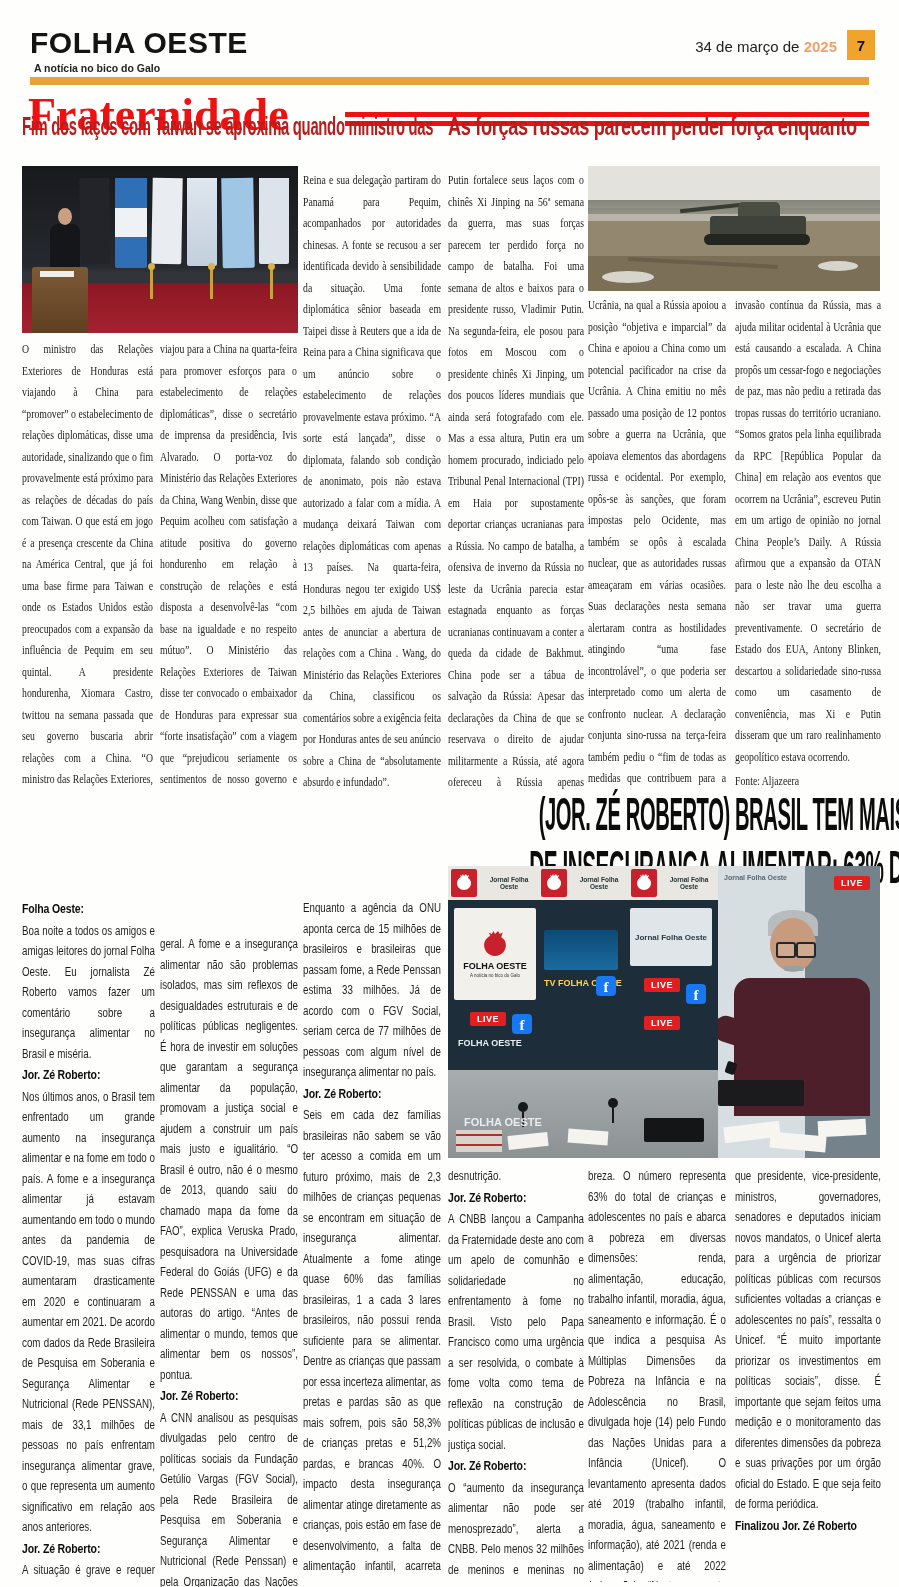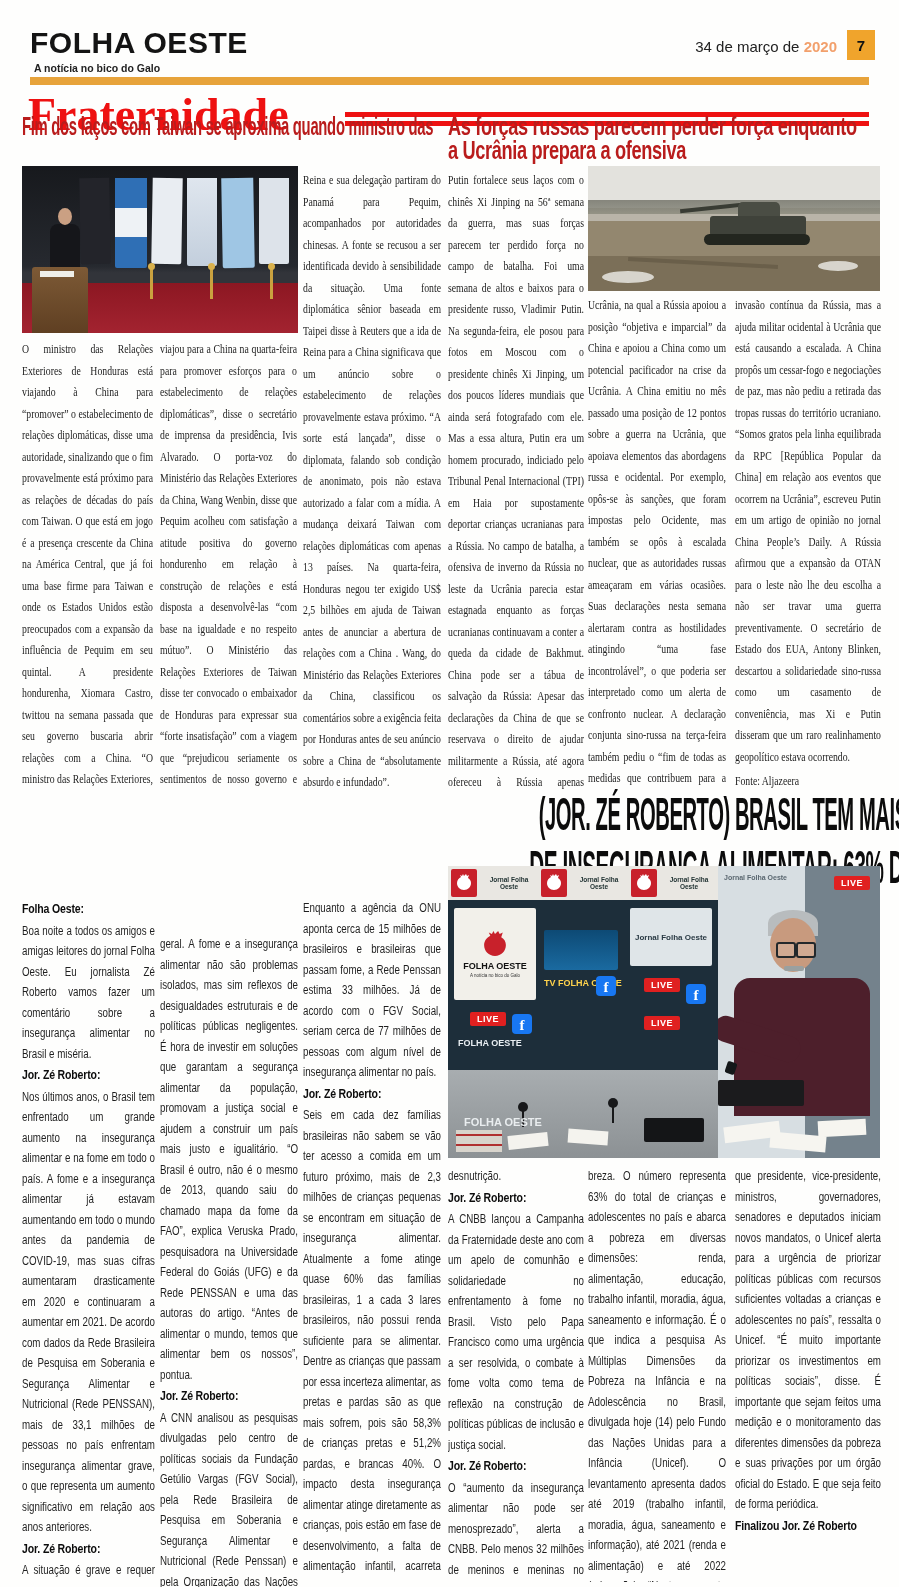--- a/index.html
+++ b/index.html
@@ -122,21 +122,21 @@
   
   .rsvg{display:block;}
 </style>
 </head>
 <body>
 
 <div class="page">
 
   <div class="m-title">FOLHA OESTE</div>
   <div class="m-tag">A notícia no bico do Galo</div>
-  <div class="m-date"><span>34 de março de </span><span class="yr">2020</span></div>
+  <div class="m-date"><span>34 de março de </span><span class="yr">2025</span></div>
   <div class="m-pagebox">7</div>
   <div class="m-bar"></div>
 
   <div class="sec-title">Fraternidade</div>
   <div class="sec-line l1"></div>
   <div class="sec-line l2"></div>
 
   <div class="hl sx57" style="left:22px;top:114px;width:426px;">
     <div class="ln"><span>Fim dos laços com Taiwan se aproxima quando ministro das</span></div>
   </div>
@@ -164,21 +164,20 @@
   </div>
   <div class="col serifcol" style="left:303px;top:170px;width:138px;height:620px;">
     <div class="squeeze">
       <div>Reina e sua delegação partiram do Panamá para Pequim, acompanhados por autoridades chinesas. A fonte se recusou a ser identificada devido à sensibilidade da situação. Uma fonte diplomática sênior baseada em Taipei disse à Reuters que a ida de Reina para a China significava que um anúncio sobre o estabelecimento de relações provavelmente estava próximo. “A sorte está lançada”, disse o diplomata, falando sob condição de anonimato, pois não estava autorizado a falar com a mídia. A mudança deixará Taiwan com relações diplomáticas com apenas 13 países. Na quarta-feira, Honduras negou ter exigido US$ 2,5 bilhões em ajuda de Taiwan antes de anunciar a abertura de relações com a China . Wang, do Ministério das Relações Exteriores da China, classificou os comentários sobre a exigência feita por Honduras antes de seu anúncio sobre a China de “absolutamente absurdo e infundado”.</div>
 
     </div>
   </div>
 
   <div class="hl sx70" style="left:448px;top:114px;width:432px;">
     <div class="ln"><span>As forças russas parecem perder força enquanto</span></div>
-    <div class="ln"><span>a Ucrânia prepara a ofensiva</span></div>
   </div>
 
   <div class="photo ph-tank">
     <div class="trees"></div>
     <div class="barrel"></div>
     <div class="turret"></div>
     <div class="tankbody"></div>
     <div class="tracks"></div>
     <div class="snowpatch sp1"></div>
     <div class="snowpatch sp2"></div>

